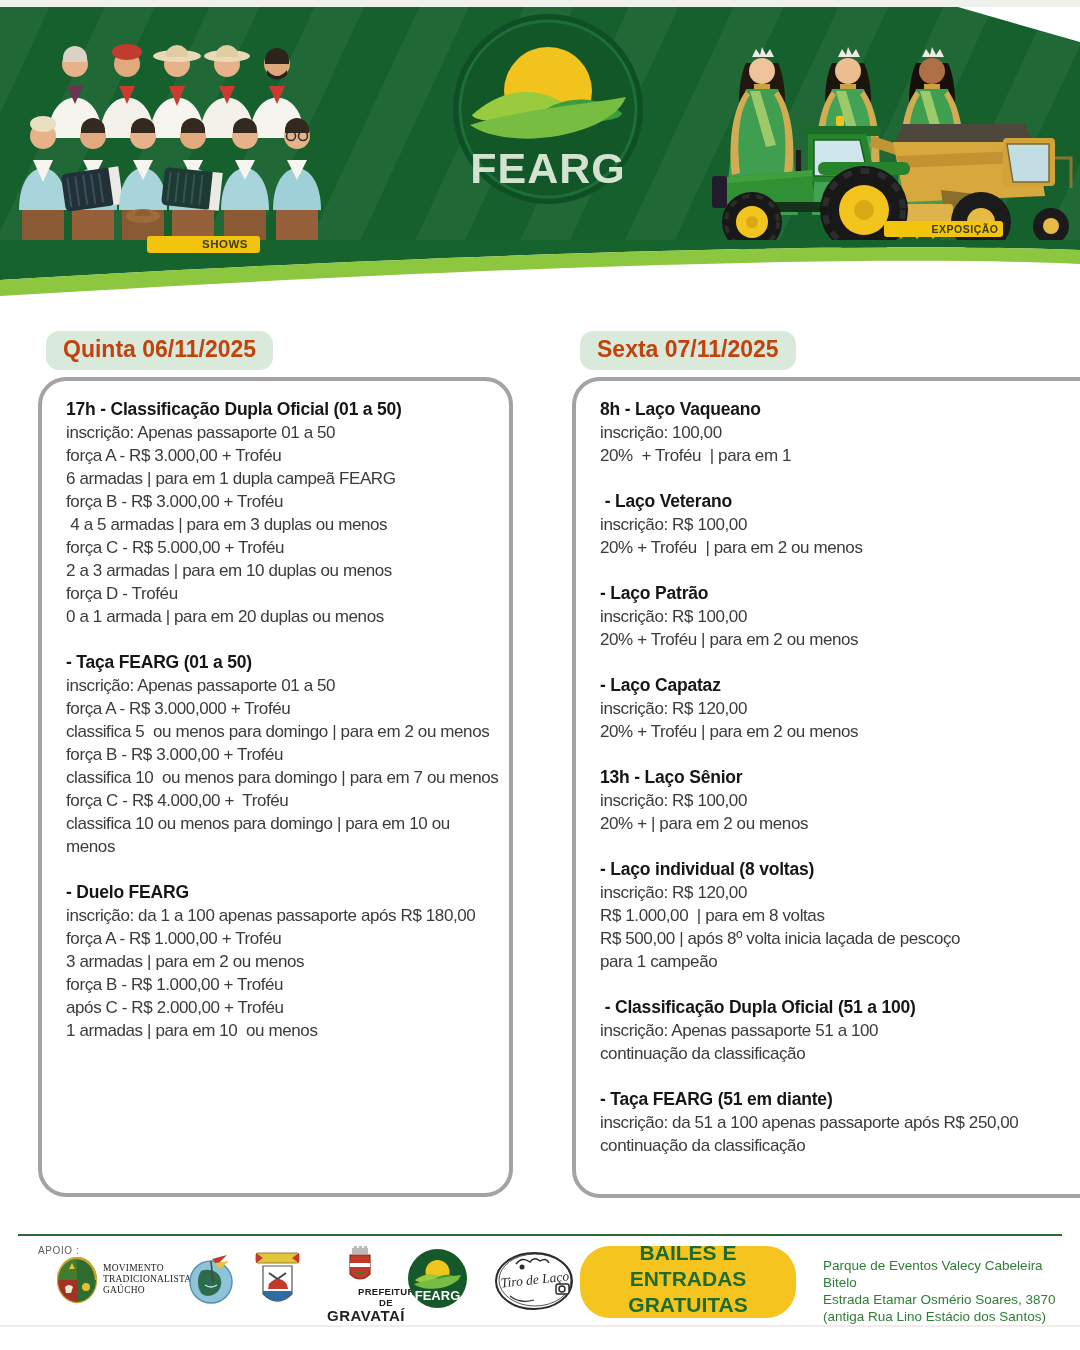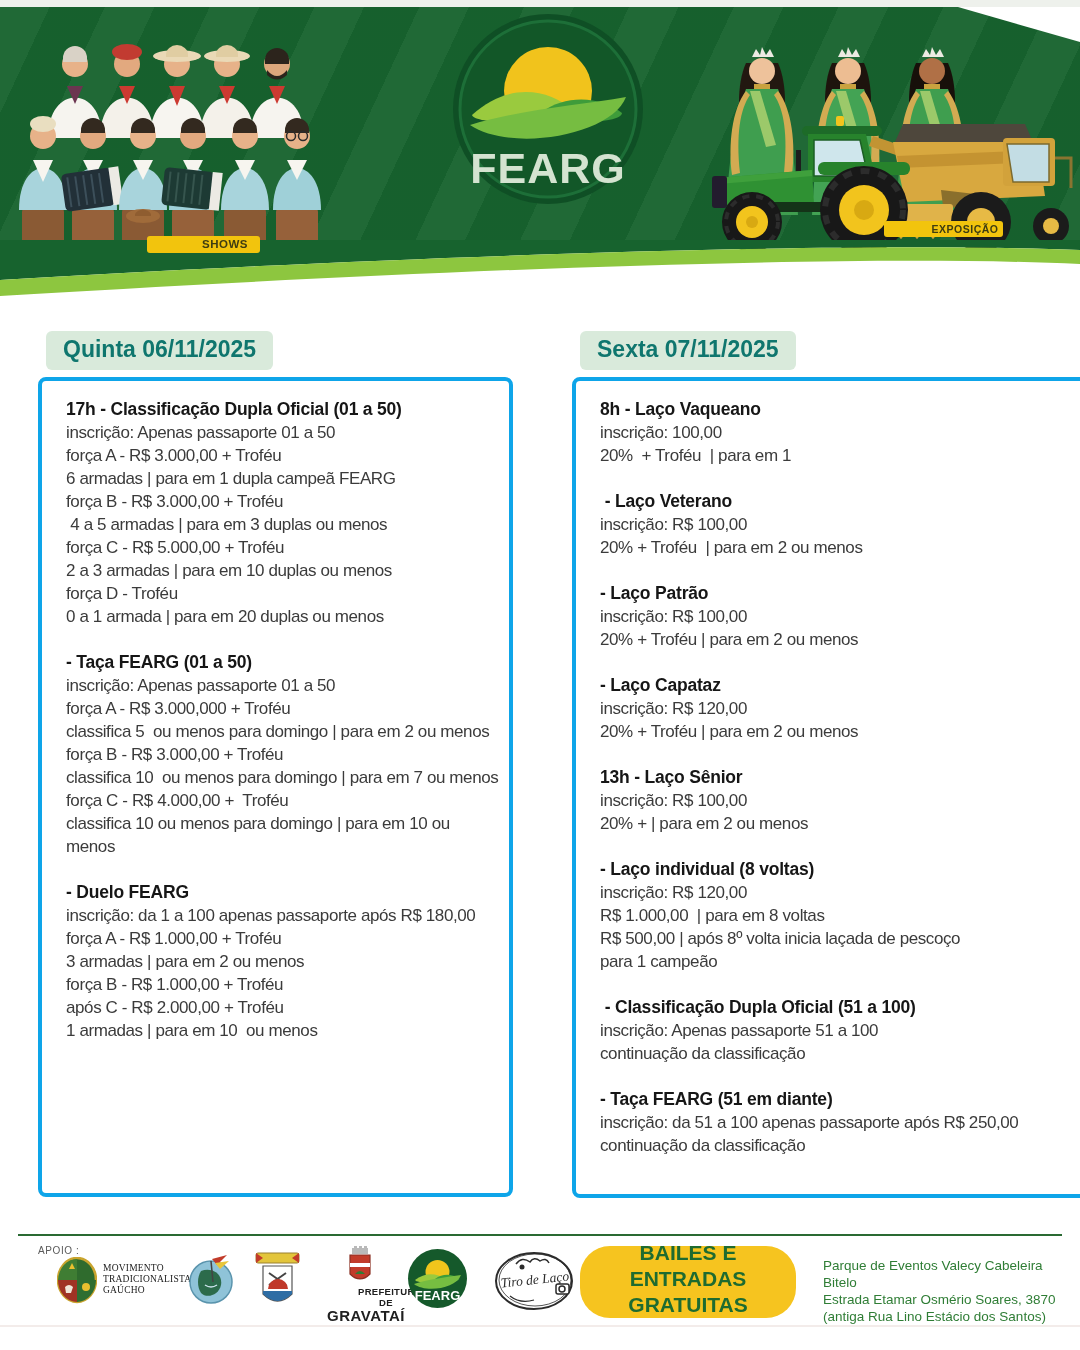--- a/index.html
+++ b/index.html
@@ -20,26 +20,26 @@
   .tag-pill{position:absolute;background:#f2c40d;color:#3e3d12;font-weight:bold;
      text-align:center;border-radius:3px;letter-spacing:0.5px;padding-left:43px;}
   .tag-shows{left:147px;top:236px;width:70px;height:17px;font-size:11.5px;line-height:17px;}
   .tag-expo{left:884px;top:221px;width:76px;height:16px;font-size:10.5px;line-height:16px;}
 
   
   .emblem{position:absolute;left:452px;top:13px;width:192px;height:192px;}
   .emblem text{font-family:"Liberation Sans",sans-serif;font-weight:bold;}
 
   
-  .date-pill{position:absolute;background:#d9eadb;color:#0f766e;font-weight:bold;
-     font-size:23px;padding:5px 17px 7px 17px;border-radius:6px;}
+  .date-pill{position:absolute;background:#d9eadb;color:#c2410c;font-weight:bold;
+     font-size:23px;padding:5px 17px 7px 17px;border-radius:13px;}
   .date-q{left:46px;top:331px;}
   .date-s{left:580px;top:331px;}
 
-  .card{position:absolute;background:#ffffff;border:4px solid #0ea5e9;border-radius:8px;box-sizing:border-box;}
+  .card{position:absolute;background:#ffffff;border:4px solid #a3a3a3;border-radius:28px;box-sizing:border-box;}
   .card-q{left:38px;top:377px;width:475px;height:820px;}
   .card-s{left:572px;top:377px;width:579px;height:821px;}
   .card-inner{padding:17px 8px 0 24px;}
   .sec{margin:0 0 23px 0;}
   .sec-title{margin:0;font-size:17.5px;line-height:23px;font-weight:bold;color:#161616;
      letter-spacing:-0.2px;white-space:pre-wrap;}
   .line{margin:0;font-size:17px;line-height:23px;color:#3b3b3b;letter-spacing:-0.4px;white-space:pre-wrap;}
 
   
   .footer-rule{position:absolute;left:18px;top:1234px;width:1044px;height:2px;background:#2a6a33;}

